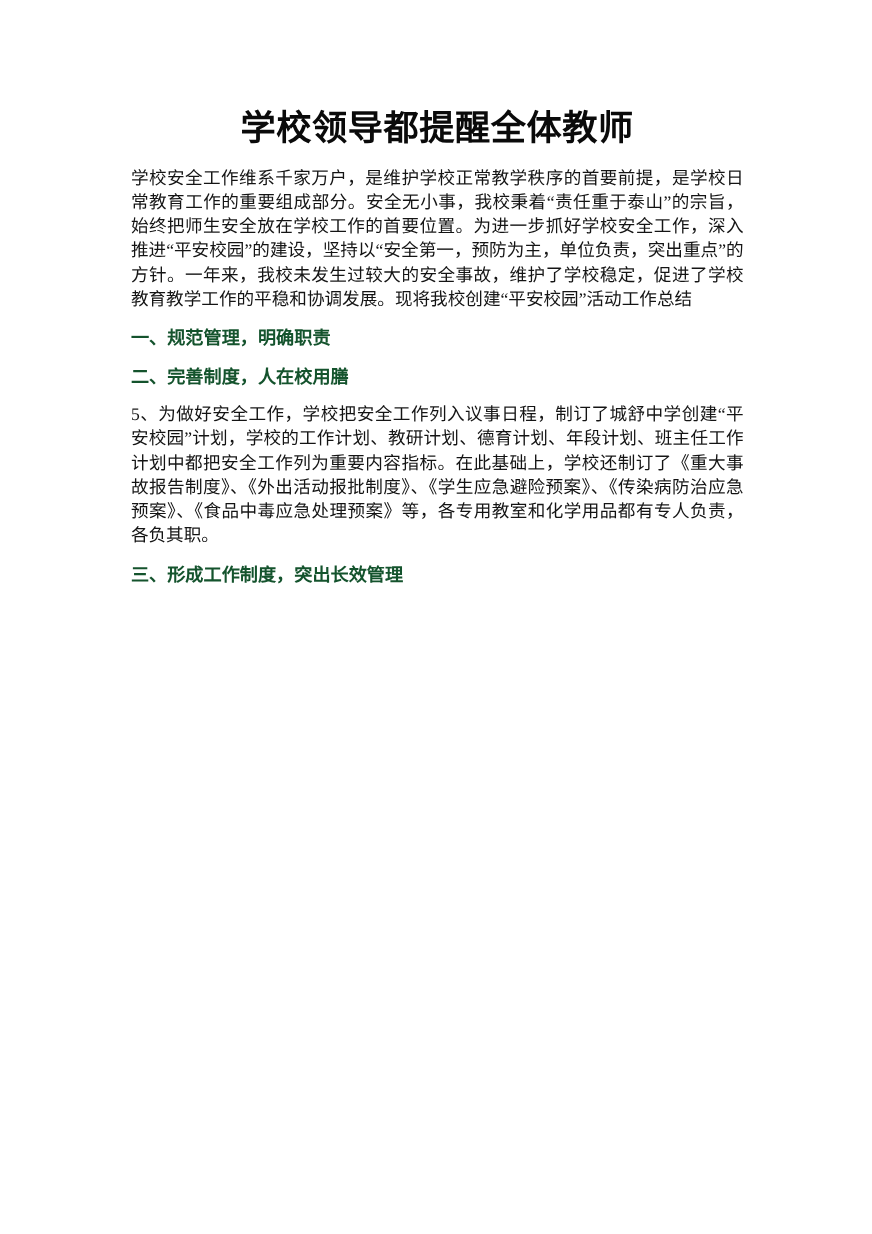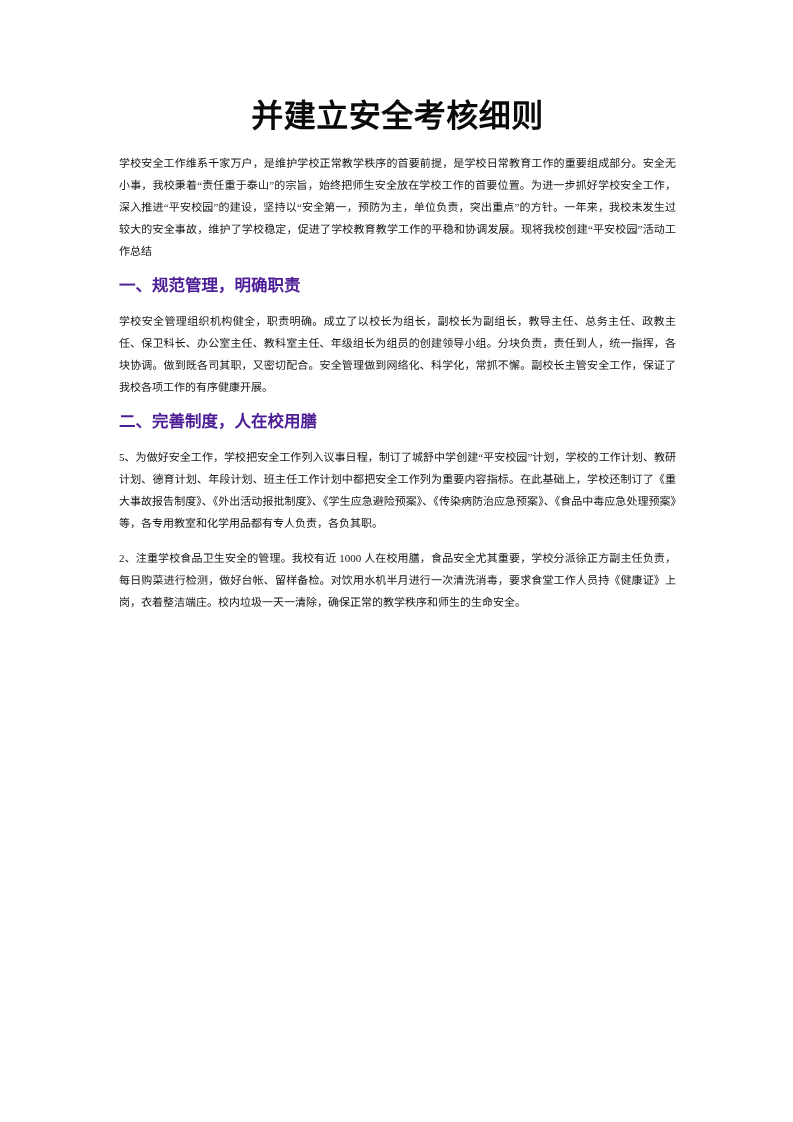--- a/index.html
+++ b/index.html
@@ -26,51 +26,50 @@
   .doc-title {
     font-size: 32px;
     line-height: 40px;
     font-weight: bold;
     text-align: center;
     margin: 0 0 16px 0;
     letter-spacing: 0.5px;
     color: #0a0a0a;
   }
   .para {
-    font-size: 11px;
+    font-size: 16px;
     line-height: 22px;
     text-align: justify;
     margin: 0 0 13px 0;
     word-break: break-all;
   }
   .sec-heading {
     font-size: 16.5px;
     line-height: 22px;
     font-weight: bold;
     margin: 0 0 13px 0;
-    color: #4c1d95;
+    color: #14532d;
   }
 </style>
 </head>
 <body>
 
 <div class="page">
   <div class="content">
 
-    <h1 class="doc-title">并建立安全考核细则</h1>
+    <h1 class="doc-title">学校领导都提醒全体教师</h1>
 
     <p class="para">学校安全工作维系千家万户，是维护学校正常教学秩序的首要前提，是学校日常教育工作的重要组成部分。安全无小事，我校秉着“责任重于泰山”的宗旨，始终把师生安全放在学校工作的首要位置。为进一步抓好学校安全工作，深入推进“平安校园”的建设，坚持以“安全第一，预防为主，单位负责，突出重点”的方针。一年来，我校未发生过较大的安全事故，维护了学校稳定，促进了学校教育教学工作的平稳和协调发展。现将我校创建“平安校园”活动工作总结</p>
 
     <h2 class="sec-heading">一、规范管理，明确职责</h2>
 
-    <p class="para">学校安全管理组织机构健全，职责明确。成立了以校长为组长，副校长为副组长，教导主任、总务主任、政教主任、保卫科长、办公室主任、教科室主任、年级组长为组员的创建领导小组。分块负责，责任到人，统一指挥，各块协调。做到既各司其职，又密切配合。安全管理做到网络化、科学化，常抓不懈。副校长主管安全工作，保证了我校各项工作的有序健康开展。</p>
 
     <h2 class="sec-heading">二、完善制度，人在校用膳</h2>
 
     <p class="para">5、为做好安全工作，学校把安全工作列入议事日程，制订了城舒中学创建“平安校园”计划，学校的工作计划、教研计划、德育计划、年段计划、班主任工作计划中都把安全工作列为重要内容指标。在此基础上，学校还制订了《重大事故报告制度》、《外出活动报批制度》、《学生应急避险预案》、《传染病防治应急预案》、《食品中毒应急处理预案》等，各专用教室和化学用品都有专人负责，各负其职。</p>
 
 
+    <h2 class="sec-heading">三、形成工作制度，突出长效管理</h2>
 
 
-    <p class="para">2、注重学校食品卫生安全的管理。我校有近 1000 人在校用膳，食品安全尤其重要，学校分派徐正方副主任负责，每日购菜进行检测，做好台帐、留样备检。对饮用水机半月进行一次清洗消毒，要求食堂工作人员持《健康证》上岗，衣着整洁端庄。校内垃圾一天一清除，确保正常的教学秩序和师生的生命安全。</p>
 
   </div>
 </div>
 
 </body></html>

